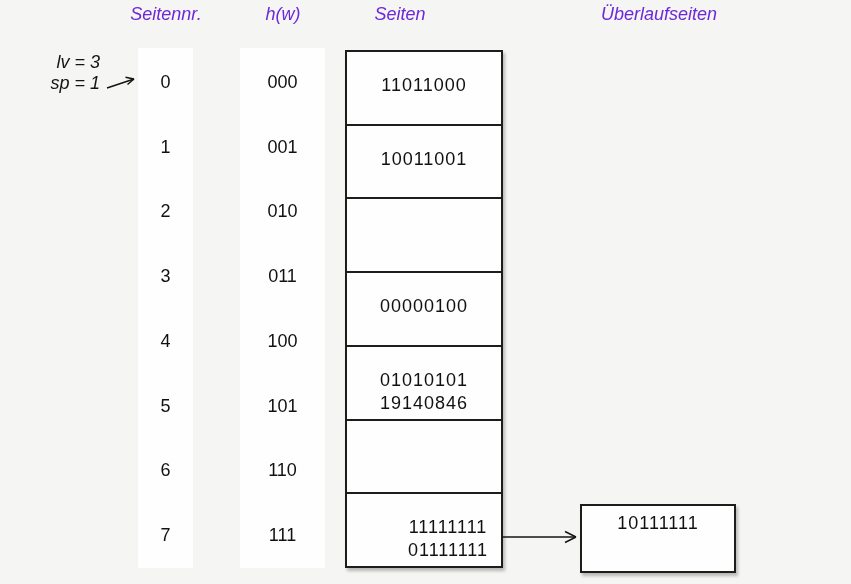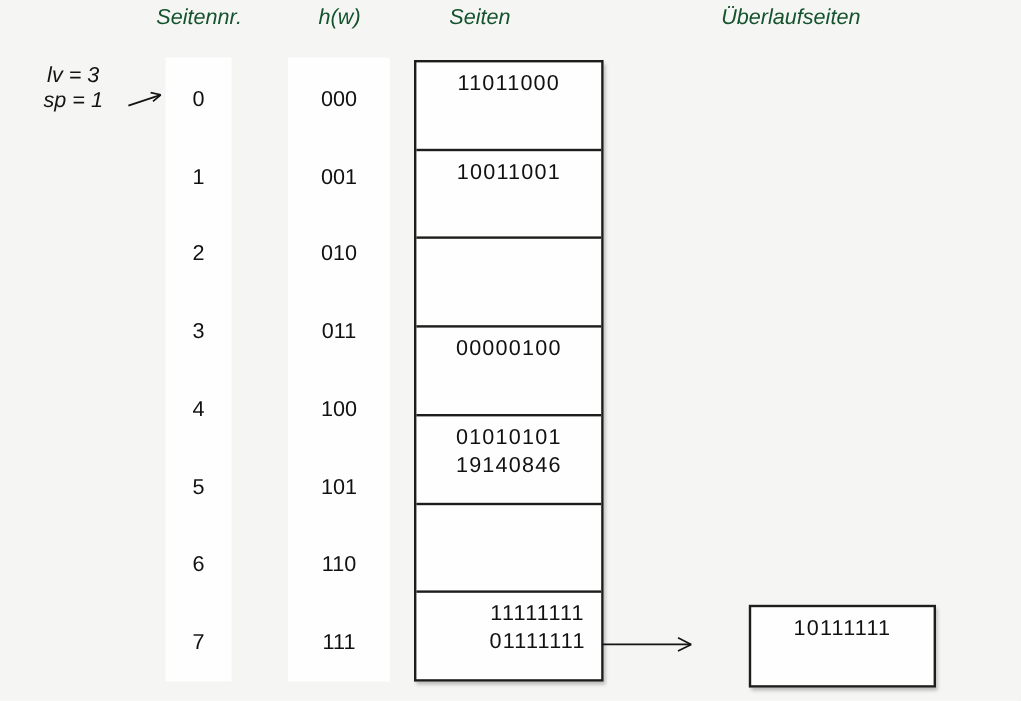--- a/index.html
+++ b/index.html
@@ -15,28 +15,28 @@
     overflow: hidden;
   }
   .hdr {
     position: absolute;
     top: 4px;
     transform: translateX(-50%);
     font-style: italic;
     font-size: 18px;
     font-weight: 500;
     white-space: nowrap;
-    color: #14532d;
+    color: #6d28d9;
   }
   .annotation {
     position: absolute;
     left: 22px;
     top: 52px;
     width: 78px;
-    text-align: center;
+    text-align: right;
     font-style: italic;
     font-size: 18px;
     line-height: 21px;
     color: #141414;
   }
   .strip {
     position: absolute;
     top: 48px;
     height: 520px;
     background: #fefefe;
@@ -68,21 +68,21 @@
     background: #fefefe;
     border: 2px solid #1d1d1b;
     box-shadow: 2px 3px 3px rgba(0,0,0,0.25);
     display: flex;
     flex-direction: column;
   }
   .pages-box .page-cell {
     flex: 1;
     border-bottom: 2px solid #1d1d1b;
     text-align: center;
-    padding-top: 6px;
+    padding-top: 22px;
     font-size: 18px;
     line-height: 23px;
     letter-spacing: 1px;
     overflow: hidden;
   }
   .pages-box .page-cell:last-child { border-bottom: none; margin-left: 48px; }
   .overflow-box {
     position: absolute;
     left: 580px;
     top: 504px;
@@ -90,21 +90,20 @@
     height: 59px;
     background: #fefefe;
     border: 2px solid #1d1d1b;
     box-shadow: 2px 3px 3px rgba(0,0,0,0.25);
     text-align: center;
     padding-top: 6px;
     font-size: 18px;
     line-height: 23px;
     letter-spacing: 1px;
     box-sizing: content-box;
-    margin-left: 44px;
   }
   .arrow-svg { position: absolute; }
 </style>
 </head>
 <body>
 
 <div class="canvas">
 
   <div class="hdr" style="left:166px">Seitennr.</div>
   <div class="hdr" style="left:283px">h(w)</div>

